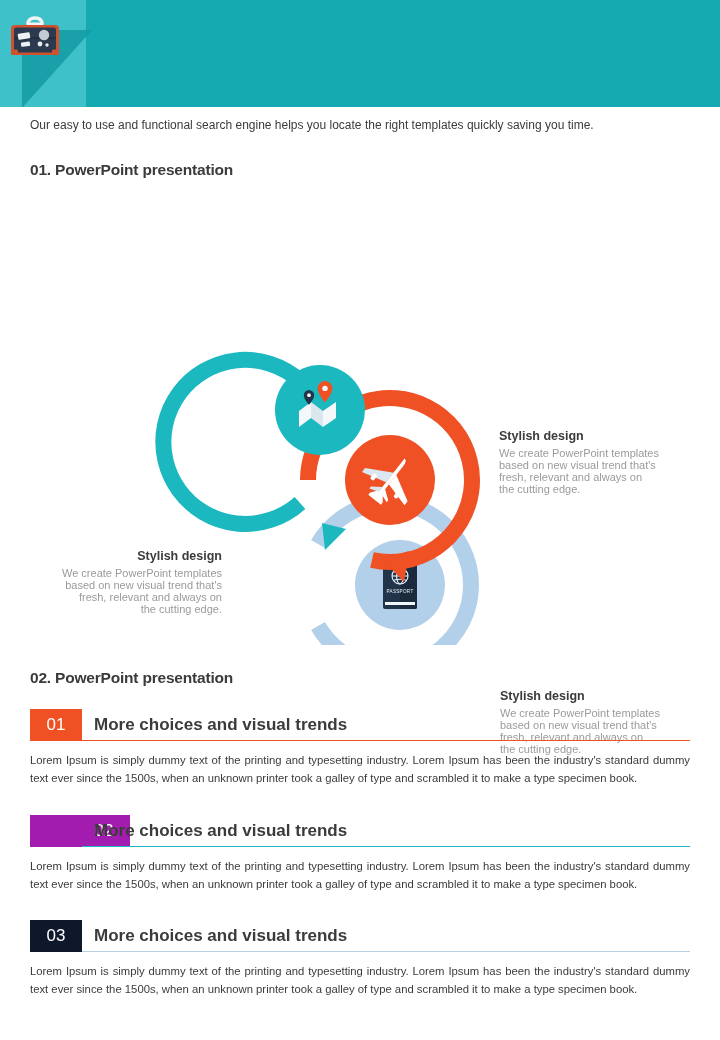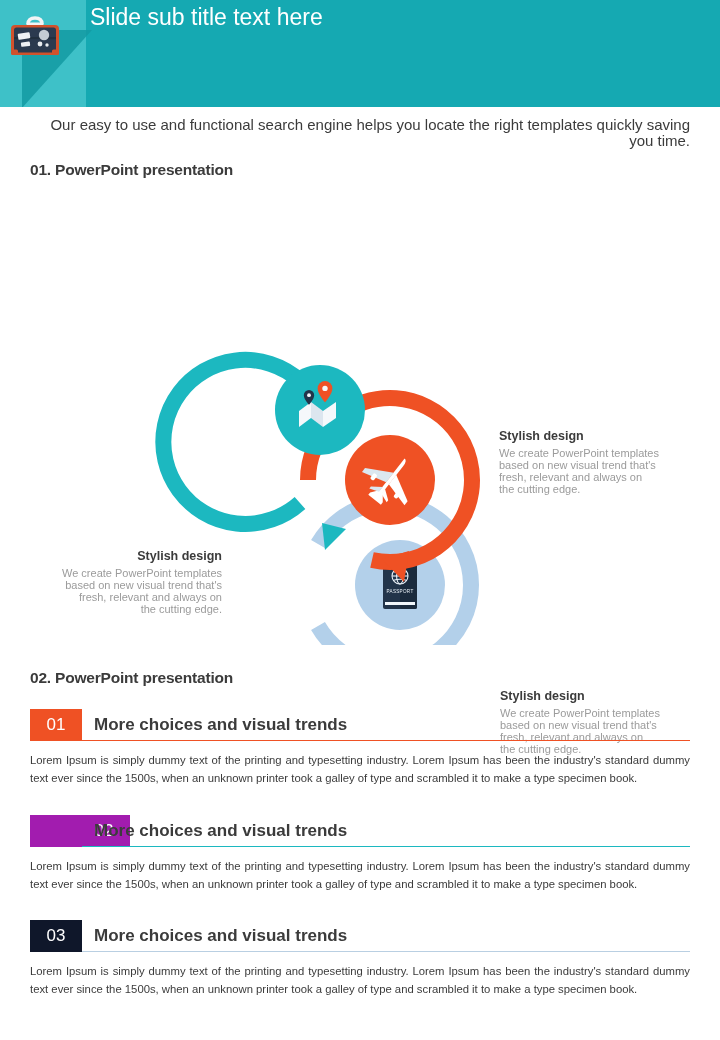--- a/index.html
+++ b/index.html
@@ -71,24 +71,23 @@
     line-height: 30px;
     padding-top: 2px;
   }
 
   
   .intro {
     position: absolute;
     left: 30px;
     top: 117px;
     width: 660px;
-    font-size: 15px;
+    font-size: 12px;
     color: #3b3b3b;
     line-height: 16px;
-    text-align: right;
   }
 
   
   .section-heading {
     position: absolute;
     left: 30px;
     font-size: 15.5px;
     font-weight: bold;
     color: #3b3b3b;
     letter-spacing: -0.2px;
@@ -198,21 +197,20 @@
     <rect x="12" y="28" width="9" height="4.5" rx="1" fill="#eef1f4" transform="rotate(-7 16 30)"></rect>
     <circle cx="35" cy="21" r="5.2" fill="#c3ccd4"></circle>
     <circle cx="31" cy="30" r="2.4" fill="#e9edf0"></circle>
     <circle cx="38" cy="31" r="1.7" fill="#e9edf0"></circle>
 
     <rect x="2" y="35.5" width="7" height="5.5" rx="1.5" fill="#d0522c"></rect>
     <rect x="43" y="35.5" width="7" height="5.5" rx="1.5" fill="#d0522c"></rect>
   </svg>
 
   <div class="header-text">
-    <h2 class="sub-title">Slide sub title text here</h2>
   </div>
 </div>
 
 <div class="intro">Our easy to use and functional search engine  helps you locate the right templates quickly saving you time.</div>
 
 <div class="section-heading" id="heading-01">01. PowerPoint presentation</div>
 
 <div class="diagram">
   <svg width="720" height="455" viewBox="0 0 720 455">
 

